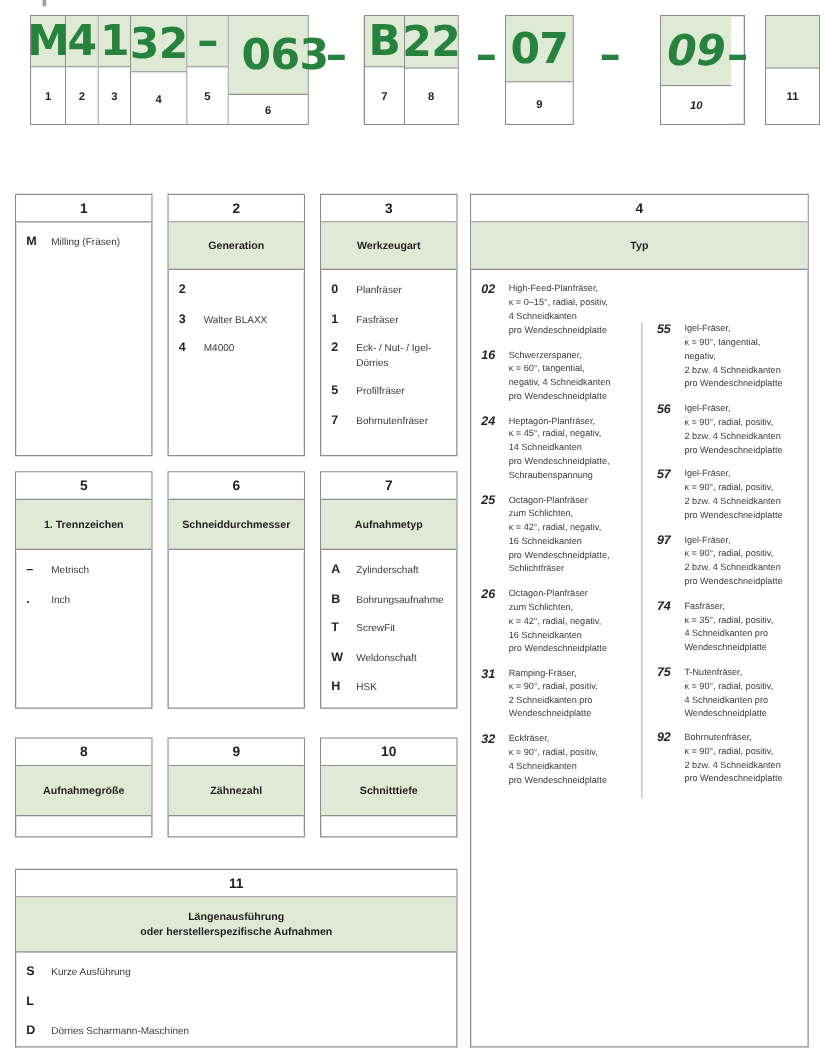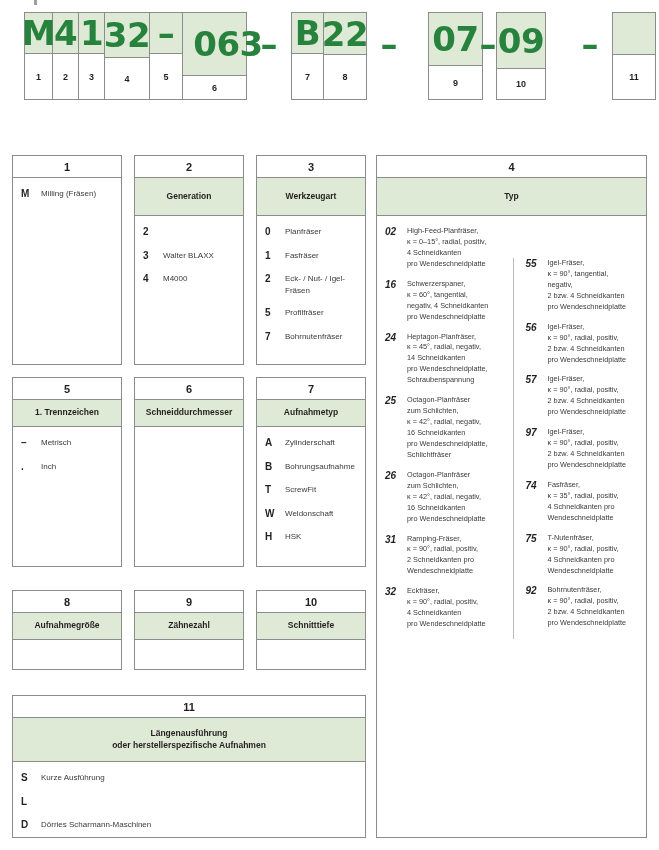--- a/index.html
+++ b/index.html
@@ -110,21 +110,21 @@
     display: flex;
     align-items: center;
     justify-content: center;
     text-align: center;
     font-size: 8.5px;
     font-weight: bold;
     line-height: 1.35;
     padding: 0 4px;
   }
   .box-title.h1 { height: 38px; }
-  .box-title.h2 { height: 27px; }
+  .box-title.h2 { height: 40px; }
   .box-body {
     padding: 10px 6px 6px 8px;
     box-sizing: border-box;
   }
   .entry {
     display: flex;
     align-items: flex-start;
     margin-bottom: 11px;
   }
   .entry:last-child { margin-bottom: 0; }
@@ -215,28 +215,28 @@
       <div class="code-cell" style="width: 32px;">
         <div class="code-val" style="flex-basis: 32px;">B</div>
         <div class="code-idx">7</div>
       </div>
       <div class="code-cell" style="width: 42px;">
         <div class="code-val" style="flex-basis: 42px;">22</div>
         <div class="code-idx">8</div>
       </div>
     </div>
     <div class="code-sep" style="left: 367px; width: 44px;">–</div>
-    <div class="code-group" style="left: 428px; width: 55px;">
+    <div class="code-group" style="left: 404px; width: 55px;">
       <div class="code-cell" style="width: 53px;">
         <div class="code-val" style="flex-basis: 53px;">07</div>
         <div class="code-idx">9</div>
       </div>
     </div>
     <div class="code-sep" style="left: 466px; width: 44px;">–</div>
-    <div class="code-group" style="left: 496px; width: 50px;">
+    <div class="code-group" style="left: 528px; width: 68px; font-style: italic;">
       <div class="code-cell" style="width: 56px;">
         <div class="code-val" style="flex-basis: 56px;">09</div>
         <div class="code-idx">10</div>
       </div>
     </div>
     <div class="code-sep" style="left: 568px; width: 44px;">–</div>
     <div class="code-group" style="left: 612px; width: 44px;">
       <div class="code-cell" style="width: 42px;">
         <div class="code-val" style="flex-basis: 42px;"></div>
         <div class="code-idx">11</div>
@@ -281,21 +281,21 @@
         <div class="entry-key">0</div>
         <div class="entry-val">Planfräser</div>
       </div>
       <div class="entry">
         <div class="entry-key">1</div>
         <div class="entry-val">Fasfräser</div>
       </div>
       <div class="entry">
         <div class="entry-key">2</div>
         <div class="entry-val">Eck- / Nut- / Igel-
-Fräsen</div>
+Dörries</div>
       </div>
       <div class="entry">
         <div class="entry-key">5</div>
         <div class="entry-val">Profilfräser</div>
       </div>
       <div class="entry">
         <div class="entry-key">7</div>
         <div class="entry-val">Bohrnutenfräser</div>
       </div>
     </div>

